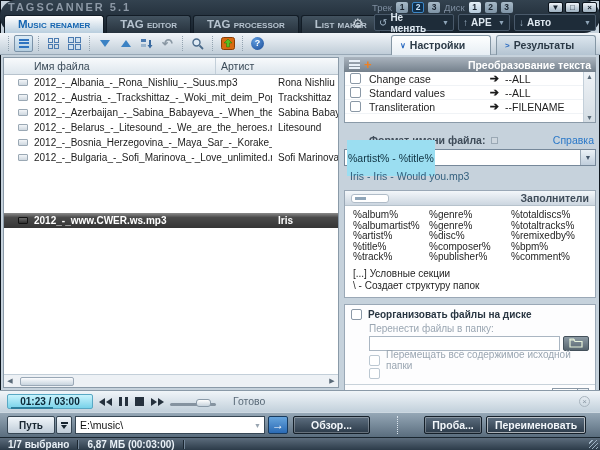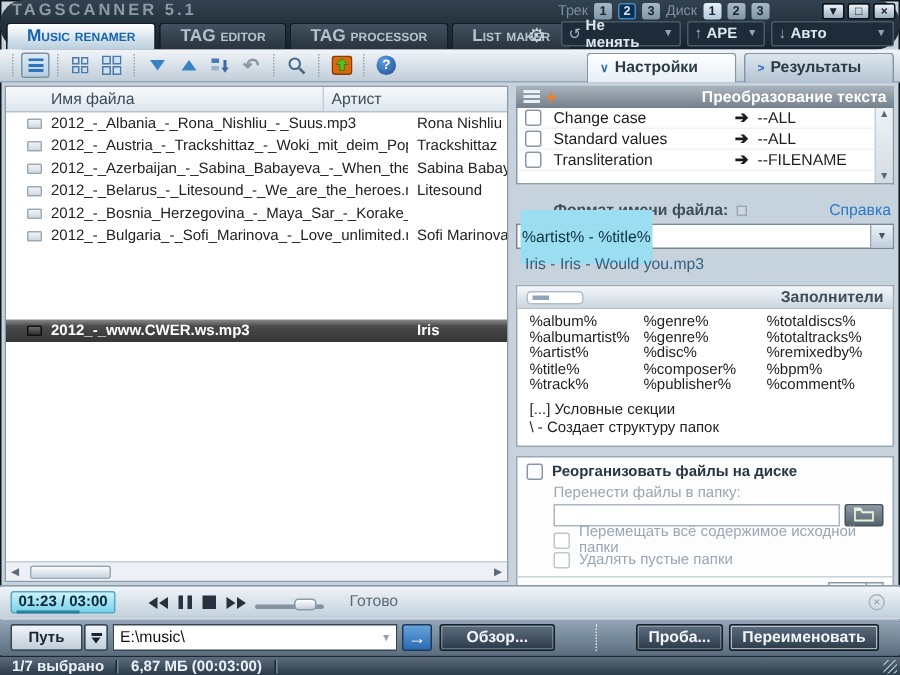--- a/index.html
+++ b/index.html
@@ -101,21 +101,21 @@
   #folder-btn{width:26px;height:15px;background:linear-gradient(#8c9aa4,#56646e);border:1px solid #44515b;border-radius:2px;display:flex;align-items:center;justify-content:center;}
   .opt-sub{display:flex;align-items:center;gap:6px;height:13px;padding-left:18px;}
   #opt-div{border-top:1px solid #c8d2da;margin:4px -6px 3px;}
   #trim-row{display:flex;align-items:center;gap:6px;height:16px;}
   #spinner{margin-left:auto;display:flex;height:15px;}
   #spinval{width:26px;background:#fff;border:1px solid #8a98a6;font-size:10px;text-align:right;padding:1px 3px 0 0;color:#111;}
   #spinbtns{width:11px;display:flex;flex-direction:column;}
   #spinbtns div{flex:1;background:linear-gradient(#f0f4f8,#c6d2dc);border:1px solid #8a98a6;border-left:none;font-size:4.5px;line-height:6px;text-align:center;color:#3a4a58;}
   
   #playerbar{left:0;top:390px;width:600px;height:22px;background:linear-gradient(#f0f5f9,#c2d0db);border-top:1px solid #8a9aa8;}
-  #ptime{left:7px;top:3px;width:70px;height:15px;background:linear-gradient(#c9f3fd,#78d2e9);border:1px solid #58a8c4;border-radius:2px;text-align:center;font-size:10px;font-weight:bold;color:#0c2838;line-height:14px;}
+  #ptime{left:7px;top:3px;width:86px;height:15px;background:linear-gradient(#c9f3fd,#78d2e9);border:1px solid #58a8c4;border-radius:2px;text-align:center;font-size:10px;font-weight:bold;color:#0c2838;line-height:14px;}
   #pprog{left:11px;top:16px;width:42px;height:2px;background:#2e7e9c;}
   #pctrl{left:99px;top:6px;display:flex;gap:7px;align-items:center;}
   .mtri-l{width:0;height:0;border-top:4.5px solid transparent;border-bottom:4.5px solid transparent;border-right:6px solid #25313d;}
   .mtri-r{width:0;height:0;border-top:4.5px solid transparent;border-bottom:4.5px solid transparent;border-left:6px solid #25313d;}
   .pair{display:flex;gap:1px;}
   .pausebars{width:9px;height:9px;border-left:3px solid #25313d;border-right:3px solid #25313d;}
   .stopsq{width:9px;height:9px;background:#25313d;}
   #vol{left:170px;top:12px;width:46px;height:3px;background:#8593a0;border-radius:2px;}
   #volthumb{left:196px;top:8px;width:15px;height:8px;background:linear-gradient(#ffffff,#c6d2dc);border:1px solid #8a9aa8;border-radius:3px;}
   #pstatus{left:233px;top:4px;color:#5a6a78;font-size:10.5px;}
@@ -402,21 +402,20 @@
               <path d="M1 2 L1 1 L4.5 1 L5.5 2" fill="none" stroke="#e6f2da" stroke-width="1.2"></path>
             </svg>
         </div>
       </div>
       <div class="opt-sub">
         <span class="cb dis"></span>
         <span class="gray">Перемещать всё содержимое исходной папки</span>
       </div>
       <div class="opt-sub">
         <span class="cb dis"></span>
-        <span class="gray">Удалять пустые папки</span>
       </div>
       <div id="opt-div"></div>
       <div id="trim-row">
 
         <span class="b">Обрезать имена файлов до длины</span>
         <div id="spinner">
           <div id="spinval">127</div>
           <div id="spinbtns">
             <div>▲</div>
 

